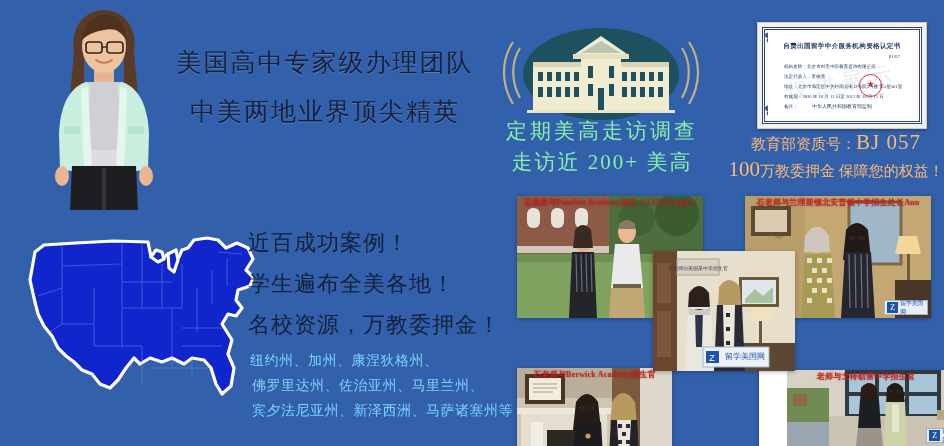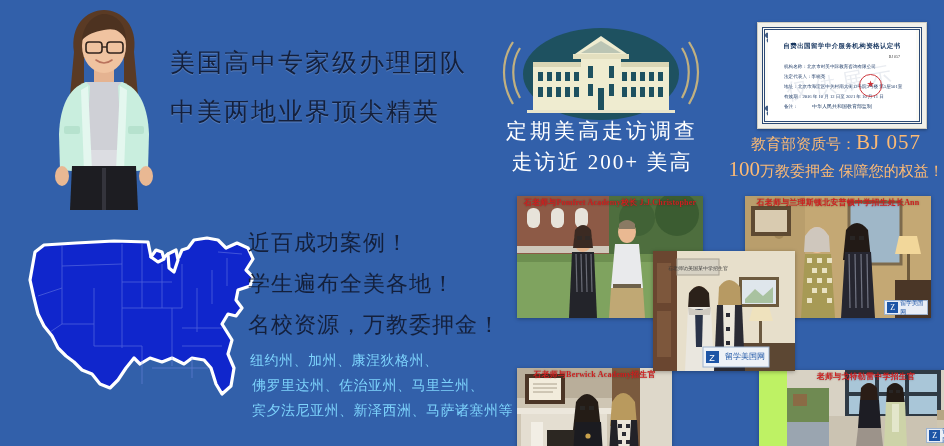--- a/index.html
+++ b/index.html
@@ -20,32 +20,32 @@
   #portrait{left:28px;top:0px;width:152px;height:210px;}
   #portrait svg{display:block;width:152px;height:210px;}
 
   
   #headline{
     left:170px;top:38px;width:310px;
     color:#14203c;
     font-size:25px;
     line-height:49px;
     letter-spacing:2px;
-    text-align:left;
+    text-align:center;
     text-shadow:0 1px 0 rgba(255,255,255,.18);
     font-family:"Liberation Serif","DejaVu Serif",serif;
   }
   #headline div{white-space:nowrap;}
 
   
   #emblem{left:497px;top:22px;width:208px;height:98px;}
   #emblem svg{display:block;}
   #emblem-text{
     left:492px;top:116px;width:220px;
-    text-align:center;color:#ffffff;
+    text-align:center;color:#86efac;
   }
   #emblem-text .l1{font-size:21px;letter-spacing:3px;line-height:30px;}
   #emblem-text .l2{font-size:21px;letter-spacing:2px;line-height:32px;}
 
   
   #cert{left:757px;top:22px;width:168px;height:105px;
         background:#f2f1ea;border:1px solid #cfcdc2;
         box-shadow:0 1px 3px rgba(0,0,0,.35);overflow:hidden;}
   #cert .frame{position:absolute;left:4px;top:4px;right:4px;bottom:4px;
         border:3px double #2d4a74;background:#fbfbf6;}
@@ -82,21 +82,21 @@
   
   #slogan{left:248px;top:222px;width:252px;text-align:left;color:#14203c;}
   #slogan div{font-size:22px;line-height:41px;letter-spacing:1px;white-space:nowrap;}
 
   
   #states{left:250px;top:348px;width:268px;color:#7dd3fc;}
   #states div{font-size:14px;line-height:25px;letter-spacing:.5px;white-space:nowrap;}
   #states .s2,#states .s3{padding-left:2px;}
 
   
-  .photo{position:absolute;overflow:hidden;background:#bef264;
+  .photo{position:absolute;overflow:hidden;background:#ffffff;
          box-shadow:0 1px 4px rgba(0,0,0,.3);}
   .photo .cap{position:absolute;left:0;right:0;top:1px;text-align:center;
          color:#cf1f1f;font-size:8px;font-weight:bold;letter-spacing:.2px;
          text-shadow:0 0 2px rgba(0,0,0,.35);z-index:6;white-space:nowrap;
          overflow:hidden;}
   .photo svg{display:block;width:100%;height:100%;}
   .wmlogo{position:absolute;right:3px;bottom:3px;width:42px;height:13px;
          background:#e9eef6;border:.5px solid #9fb4cf;display:flex;
          align-items:center;z-index:7;}
   .wmlogo .mark{width:12px;height:11px;background:#1d55a6;margin:0 2px;

